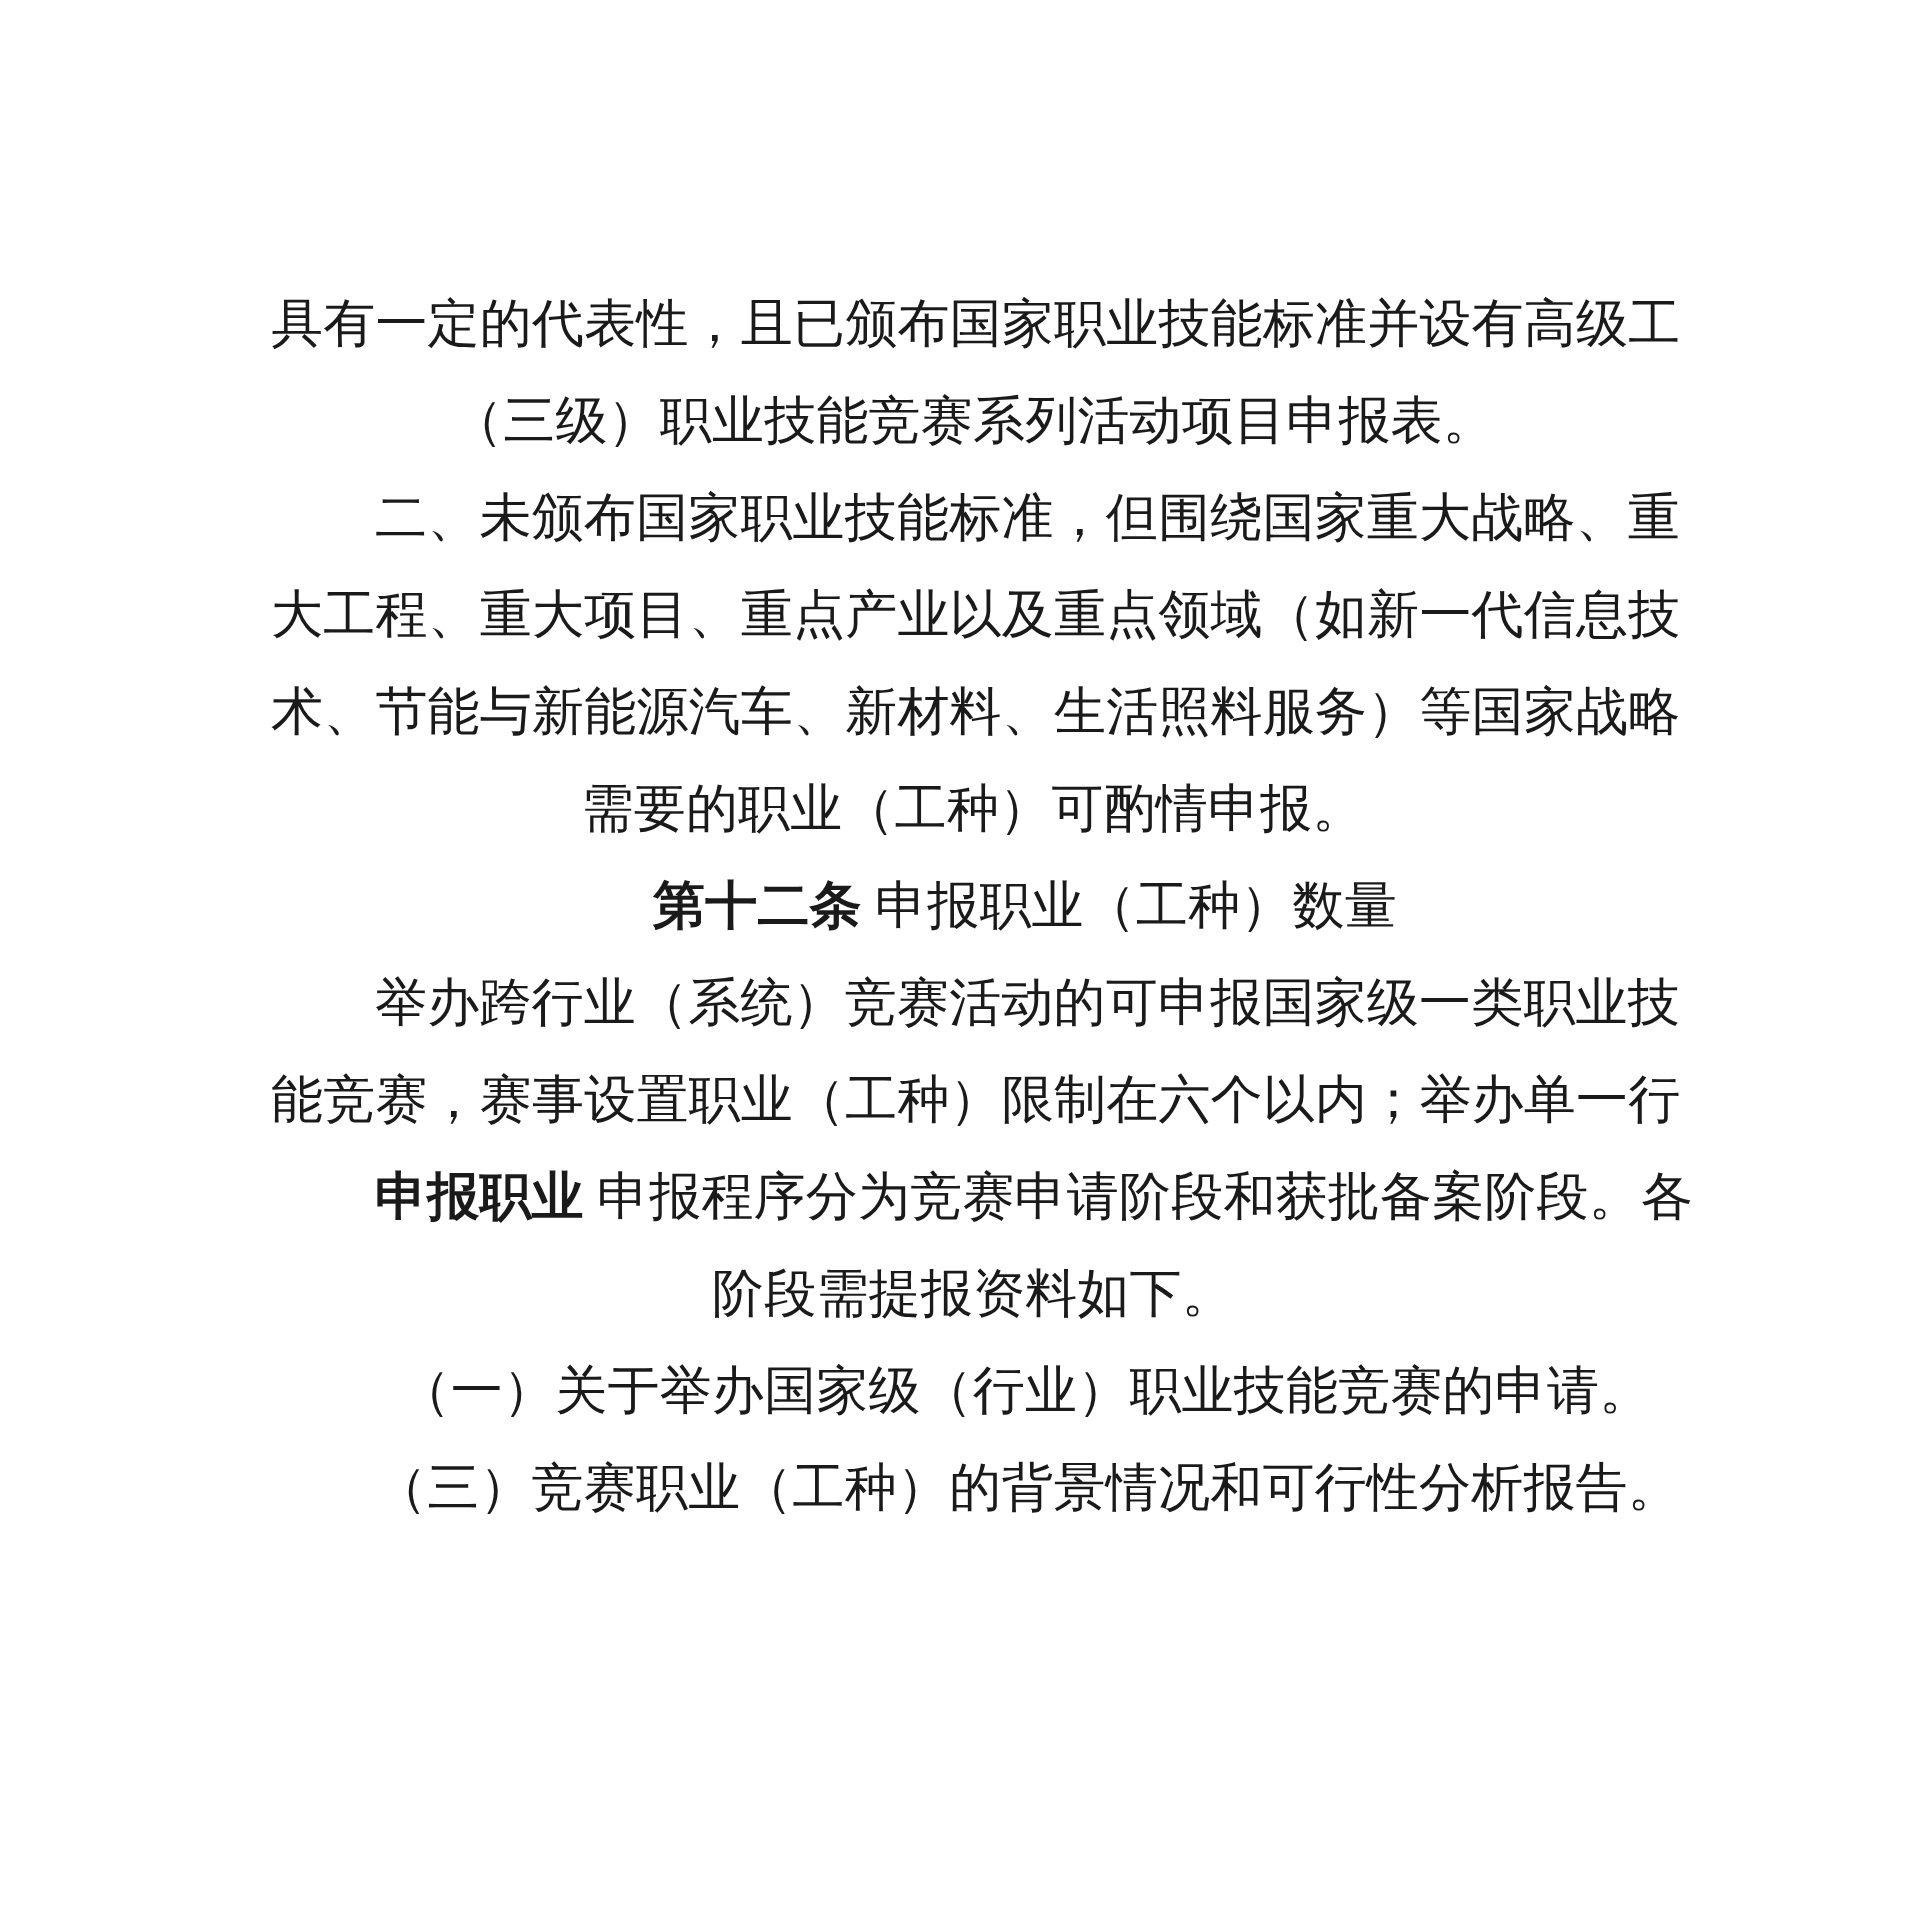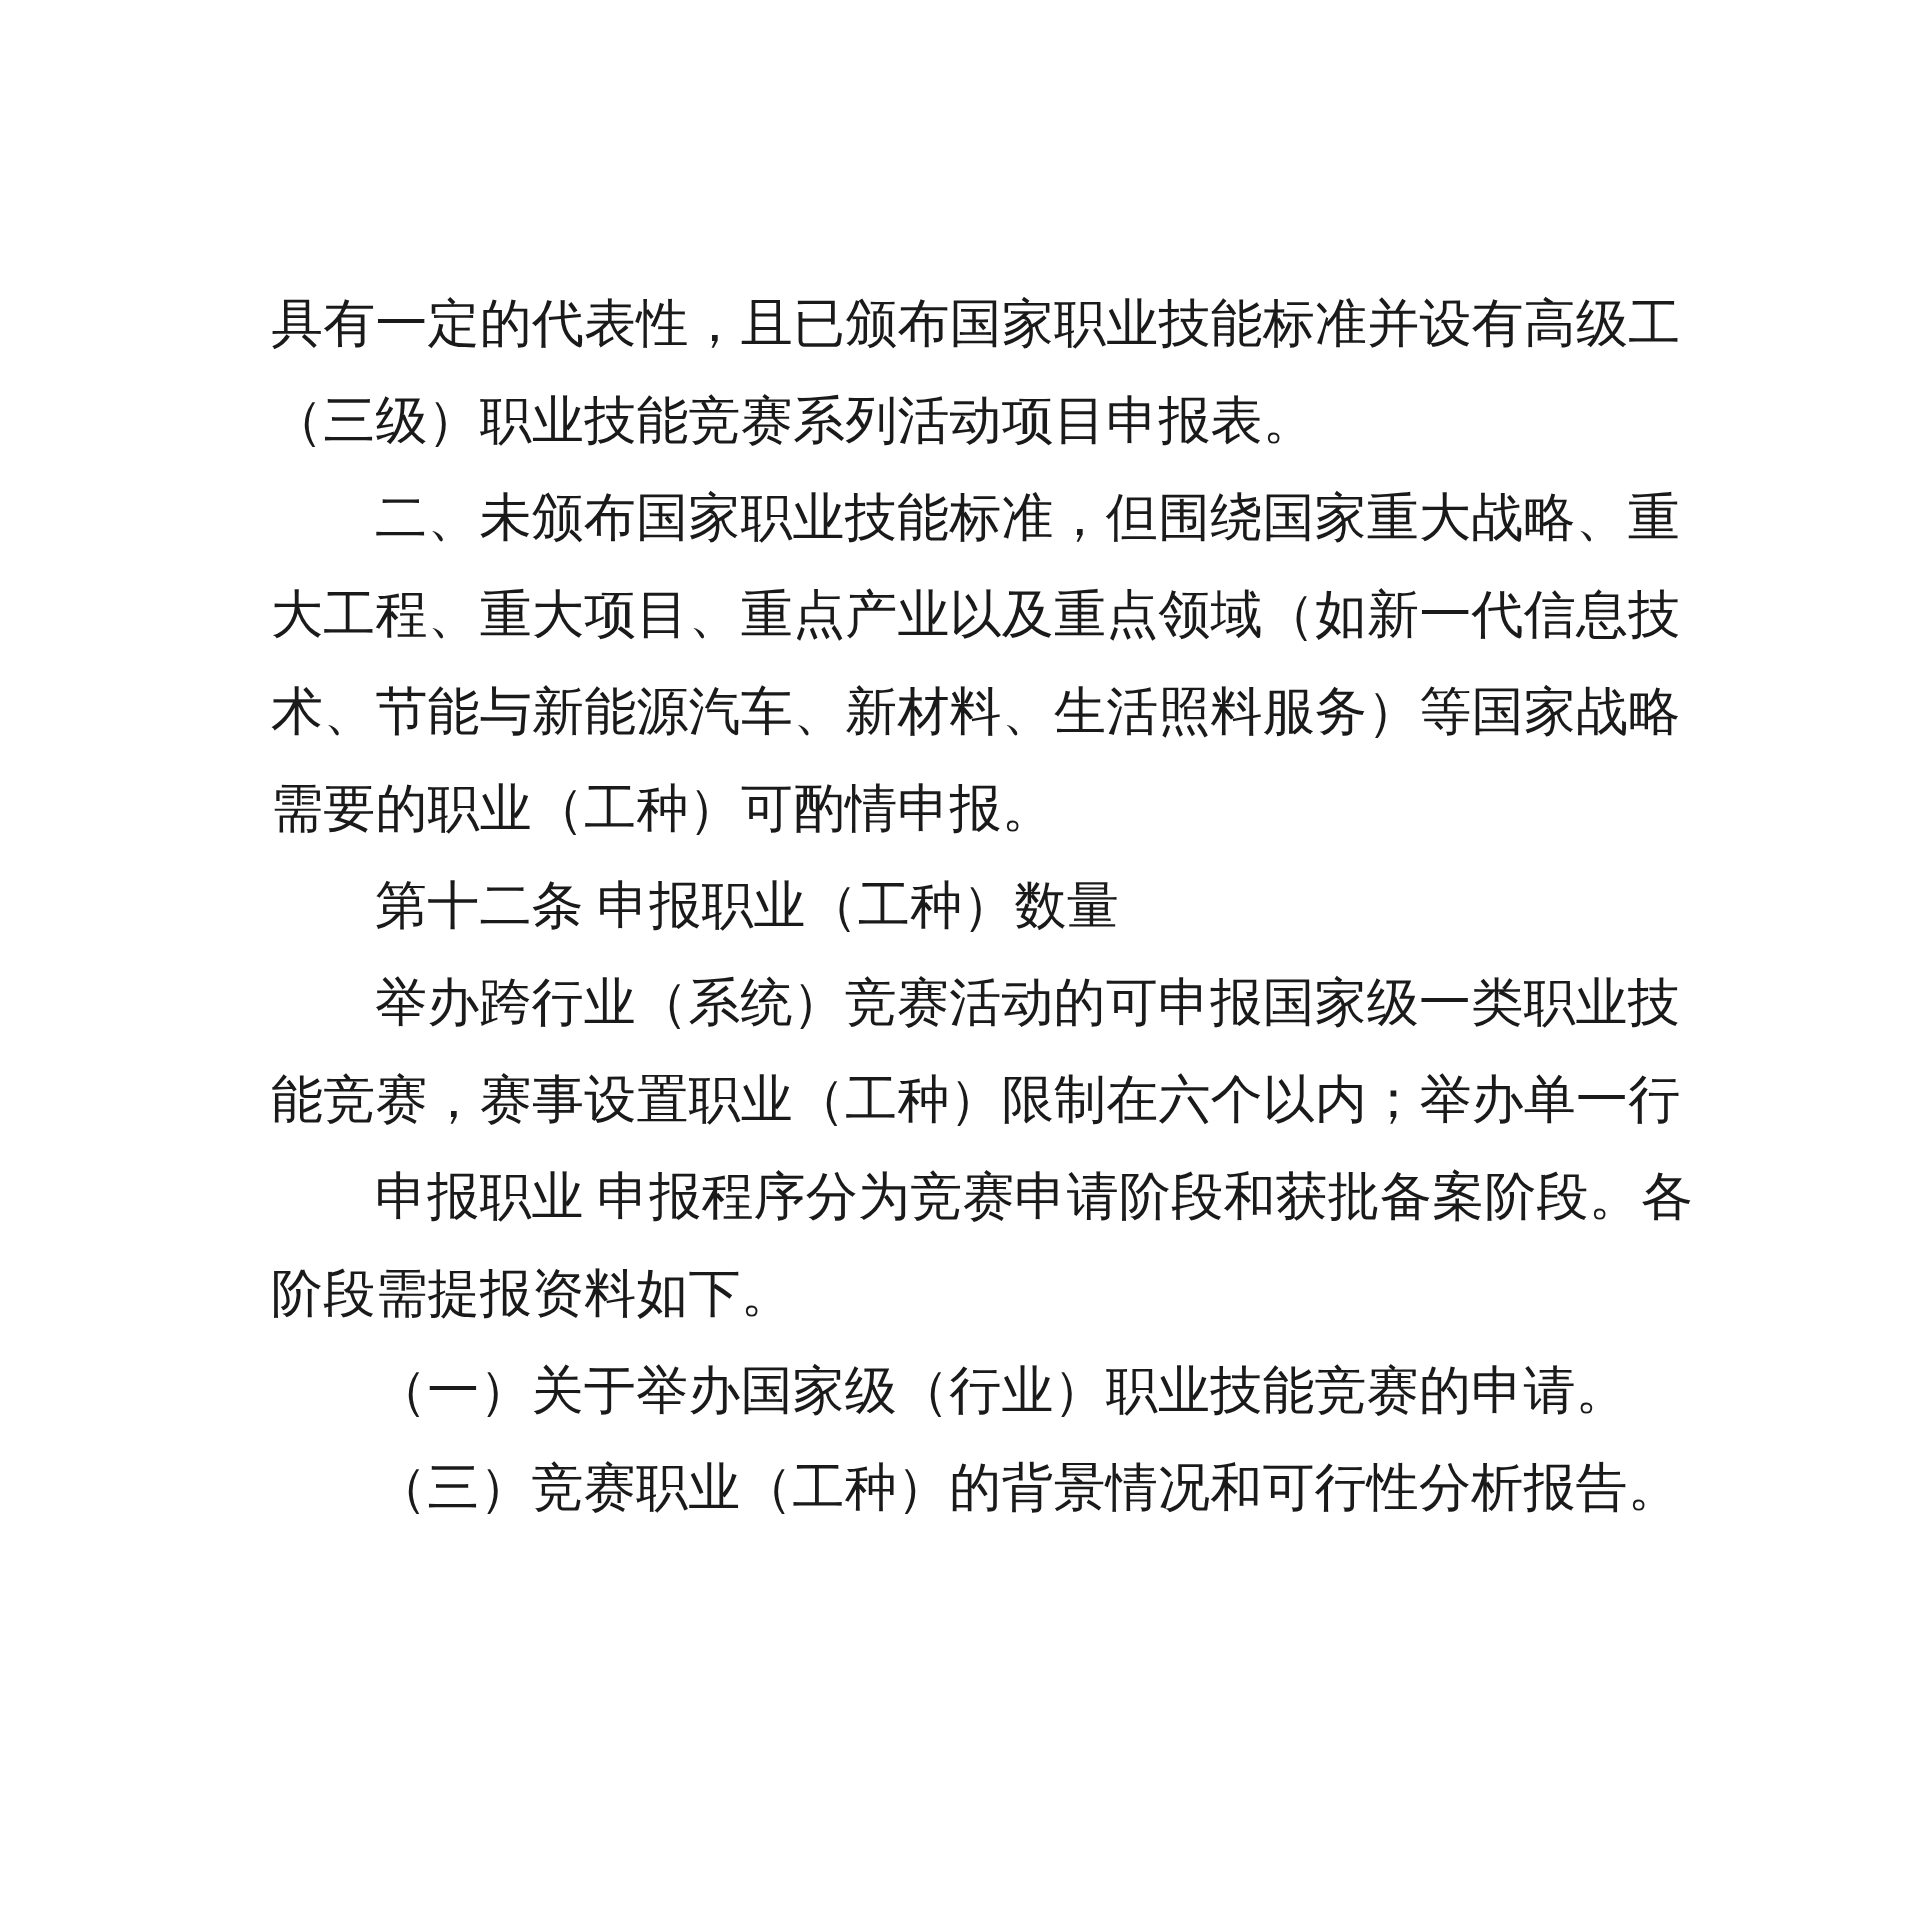--- a/index.html
+++ b/index.html
@@ -27,26 +27,27 @@
     left: 271px;
     top: 275px;
     width: 1404px;
     font-size: 52px;
   }
   .line {
     height: 97px;
     line-height: 97px;
     white-space: pre;
     letter-spacing: 0.2px;
+    text-align: center;
   }
   .indent {
     text-indent: 2em;
   }
   .bold {
-    font-weight: 400;
+    font-weight: 700;
   }
 </style>
 </head>
 <body>
 
 <div class="page">
 
   <div class="body-text">
     <div class="line">具有一定的代表性，且已颁布国家职业技能标准并设有高级工</div>
     <div class="line">（三级）职业技能竞赛系列活动项目申报表。</div>

